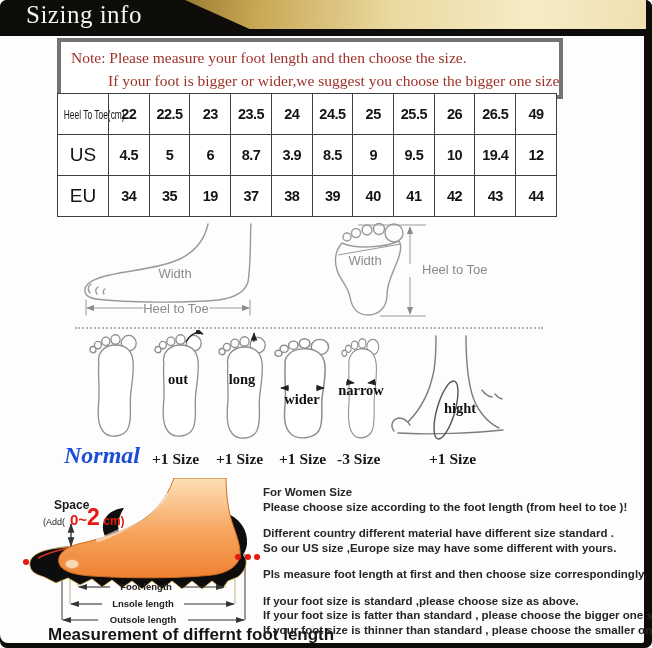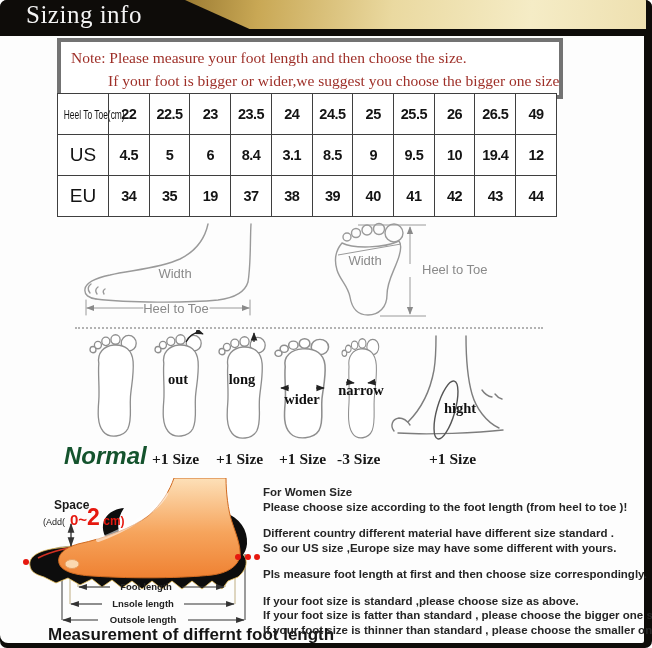--- a/index.html
+++ b/index.html
@@ -27,22 +27,22 @@
                  font-size:14.5px;font-weight:bold;letter-spacing:-.5px;color:#141414;}
   .size-table td.label-cell{font-weight:normal;font-size:19px;letter-spacing:0;text-align:center;}
   .size-table td.cm-cell{font-size:10px;}
   .size-table td.cm-cell span{display:inline-block;transform:scale(.84,1.25);white-space:nowrap;}
   
   .measure-svg{position:absolute;left:58px;top:186px;}
   .dotted-sep{position:absolute;left:75px;top:291px;width:468px;border-top:2px dotted #b3b3b3;}
   .feet-svg{position:absolute;left:58px;top:294px;}
   .size-label{position:absolute;top:414px;font-family:"Liberation Serif",serif;font-weight:bold;
               font-size:15.5px;color:#171717;white-space:nowrap;}
-  .normal-label{position:absolute;left:64px;top:406px;font-family:Liberation Sans, sans-serif;
-                font-style:italic;font-weight:bold;font-size:24px;color:#14532d;}
+  .normal-label{position:absolute;left:64px;top:406px;font-family:Liberation Serif, serif;
+                font-style:italic;font-weight:bold;font-size:24px;color:#1d4ed8;}
   
   .shoe-svg{position:absolute;left:14px;top:442px;}
   .caption{position:absolute;left:36px;top:589px;font-size:17px;font-weight:bold;color:#151515;white-space:nowrap;margin-left:12px;}
   
   .info-block{position:absolute;left:263px;top:449px;width:380px;}
   .info-block p{margin:0;font-size:11.5px;font-weight:bold;color:#262626;line-height:14.5px;white-space:nowrap;}
   .info-block p.gap{margin-top:12px;}
   svg text{font-family:"Liberation Sans",sans-serif;}
   .sketch-label{fill:#8a8a8a;font-size:13px;}
   .foot-word{font-family:"Liberation Serif",serif;font-weight:bold;font-size:14.5px;fill:#111;}
@@ -83,22 +83,22 @@
             <td>25.5</td>
             <td>26</td>
             <td>26.5</td>
             <td>49</td>
           </tr>
           <tr>
             <td class="label-cell">US</td>
             <td>4.5</td>
             <td>5</td>
             <td>6</td>
-            <td>8.4</td>
-            <td>3.1</td>
+            <td>8.7</td>
+            <td>3.9</td>
             <td>8.5</td>
             <td>9</td>
             <td>9.5</td>
             <td>10</td>
             <td>19.4</td>
             <td>12</td>
           </tr>
           <tr>
             <td class="label-cell">EU</td>
             <td>34</td>

